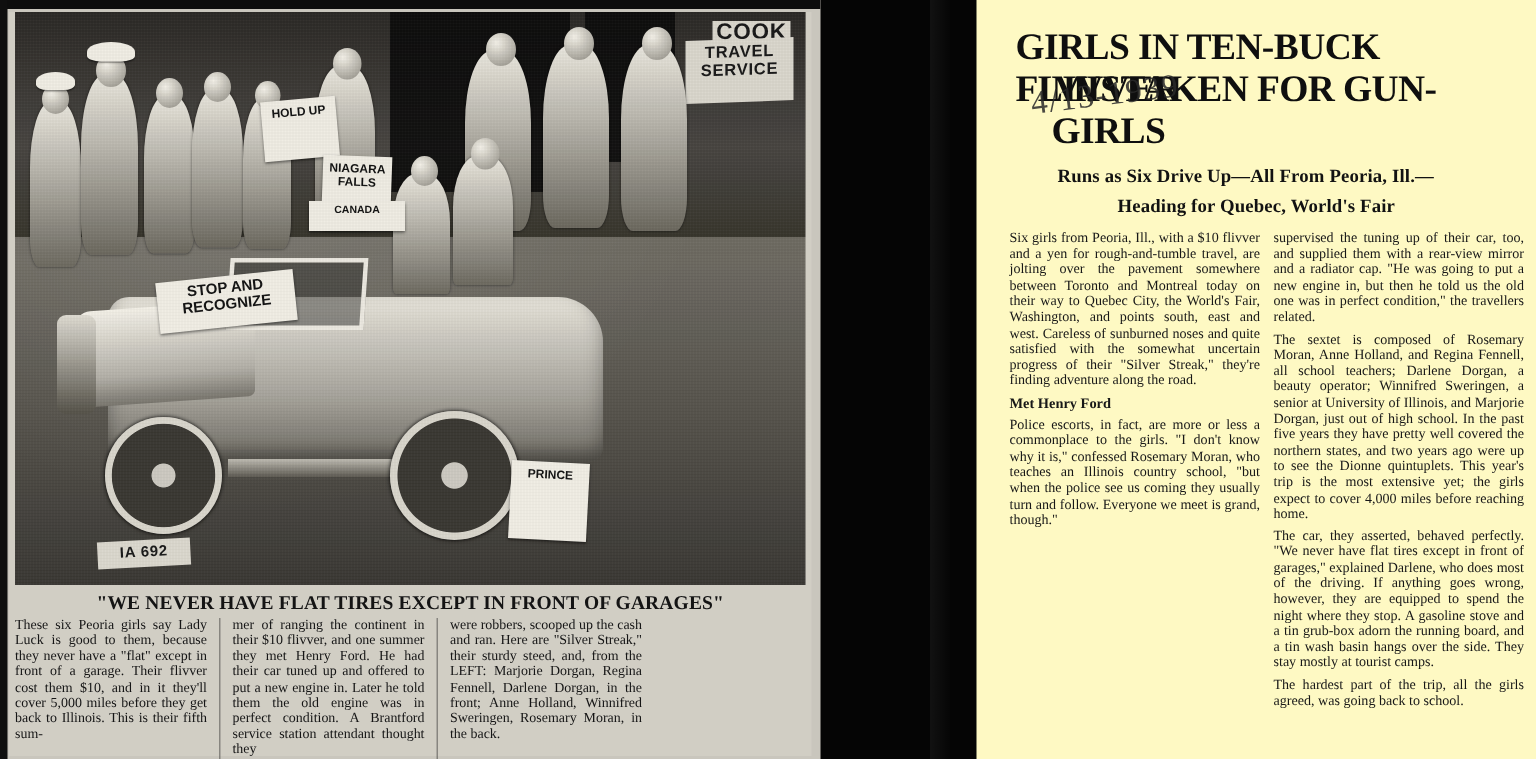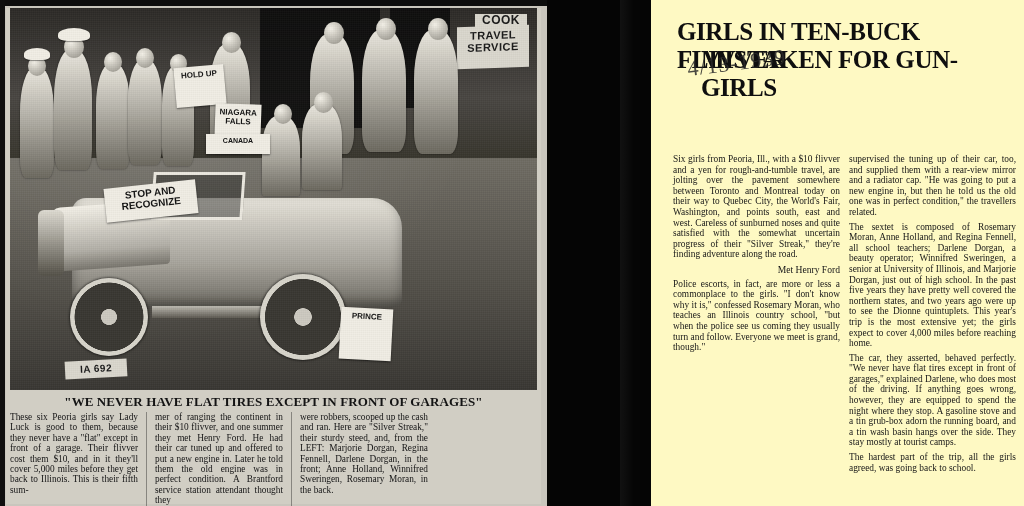--- a/index.html
+++ b/index.html
@@ -59,21 +59,21 @@
     background: #d8d5cc;
     color: #1b1b1b;
     font-family: "Liberation Sans", sans-serif;
     font-weight: bold;
     letter-spacing: .5px;
     text-align: center;
     line-height: 1.05;
     overflow: hidden;
   }
   .sign-travel { right: 8px; top: 18px; width: 72px; height: 42px; font-size: 11px; padding-top: 4px; transform: skewY(-2deg); }
-  .sign-cook { right: 10px; top: 6px; width: 52px; height: 16px; font-size: 12px; }
+  .sign-cook { right: 10px; top: 6px; width: 52px; height: 16px; font-size: 15px; }
   .window-dark {
     position: absolute; background: rgba(12,12,12,.85);
   }
 
   
   .person {
     position: absolute;
     background: linear-gradient(180deg,#e8e5dc 0%, #b9b6ad 40%, #6c6960 100%);
     border-radius: 40% 40% 18% 18%;
     box-shadow: 0 0 2px rgba(0,0,0,.5);
@@ -230,22 +230,22 @@
     display: flex;
     gap: 9px;
     color: #171717;
     font-size: 9.4px;
     line-height: 10.6px;
     text-align: justify;
   }
   .right-cols .col { width: 167px; }
   .right-cols .col p { margin: 0 0 4px 0; }
   .subhead-inline {
-    font-weight: normal;
-    text-align: right;
+    font-weight: bold;
+    text-align: left;
     font-size: 9.6px;
     margin: 5px 0 3px 0;
     display: block;
   }
 
   
   .gutter {
     position: absolute;
     background: #050505;
   }
@@ -352,20 +352,22 @@
   </div>
 
   <div class="right-clip">
     <div class="right-inner">
 
       <div class="headline hl1">GIRLS IN TEN-BUCK FLIVVER</div>
       <div class="headline hl2">MISTAKEN FOR GUN-GIRLS</div>
 
       <div class="handwrite">4/13-1939</div>
 
+      <div class="subhead sh2">Runs as Six Drive Up—All From Peoria, Ill.—</div>
+      <div class="subhead sh3">Heading for Quebec, World's Fair</div>
 
       <div class="right-cols">
         <div class="col">
           <p>Six girls from Peoria, Ill., with a $10 flivver and a yen for rough-and-tumble travel, are jolting over the pavement somewhere between Toronto and Montreal today on their way to Quebec City, the World's Fair, Washington, and points south, east and west. Careless of sunburned noses and quite satisfied with the somewhat uncertain progress of their "Silver Streak," they're finding adventure along the road.</p>
           <span class="subhead-inline">Met Henry Ford</span>
           <p>Police escorts, in fact, are more or less a commonplace to the girls. "I don't know why it is," confessed Rosemary Moran, who teaches an Illinois country school, "but when the police see us coming they usually turn and follow. Everyone we meet is grand, though."</p>
         </div>
         <div class="col">
           <p>supervised the tuning up of their car, too, and supplied them with a rear-view mirror and a radiator cap. "He was going to put a new engine in, but then he told us the old one was in perfect condition," the travellers related.</p>
           <p>The sextet is composed of Rosemary Moran, Anne Holland, and Regina Fennell, all school teachers; Darlene Dorgan, a beauty operator; Winnifred Sweringen, a senior at University of Illinois, and Marjorie Dorgan, just out of high school. In the past five years they have pretty well covered the northern states, and two years ago were up to see the Dionne quintuplets. This year's trip is the most extensive yet; the girls expect to cover 4,000 miles before reaching home.</p>

